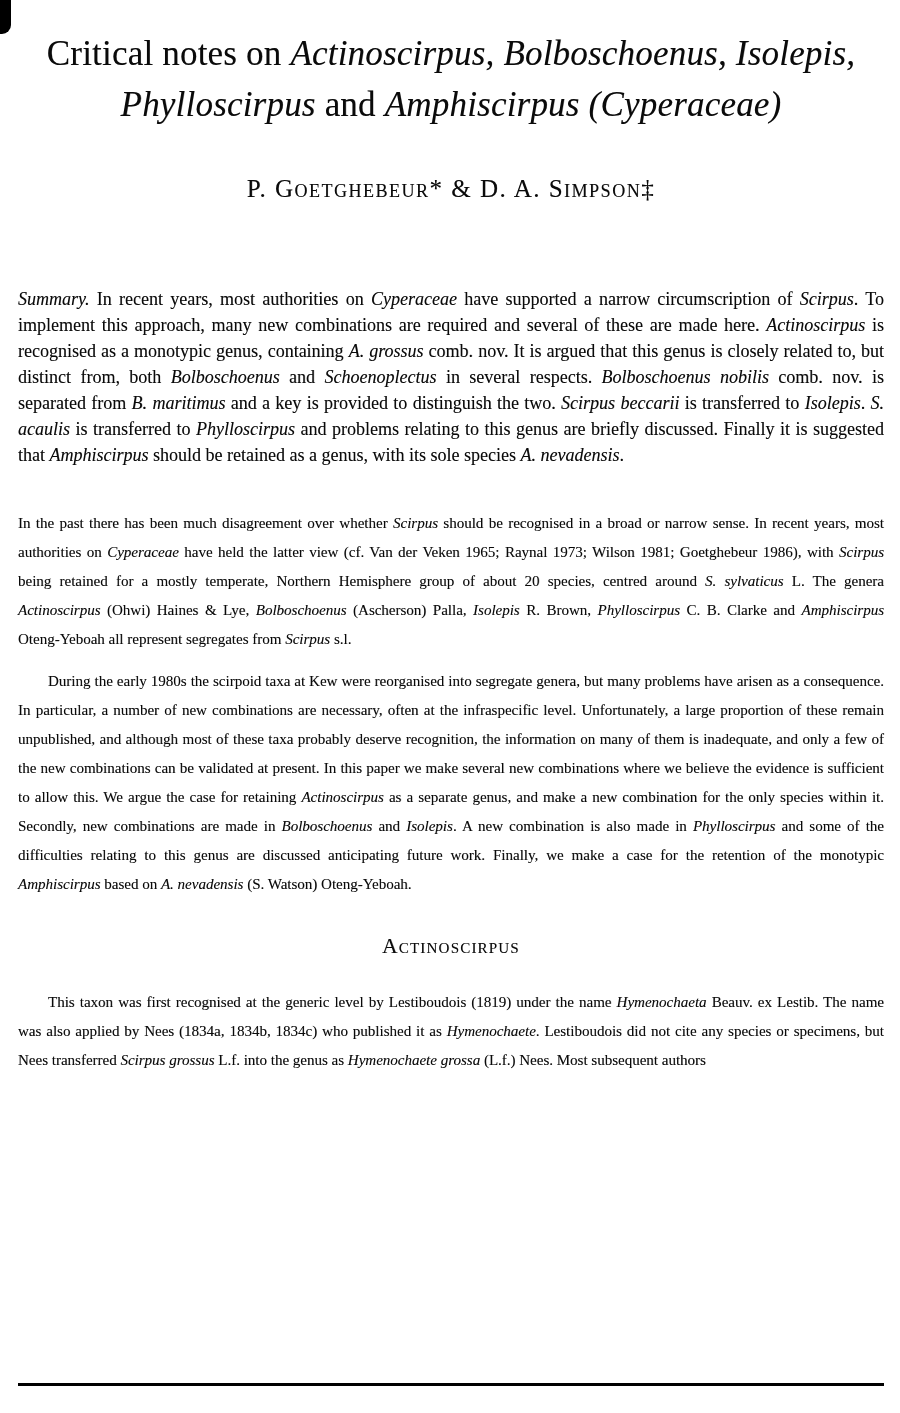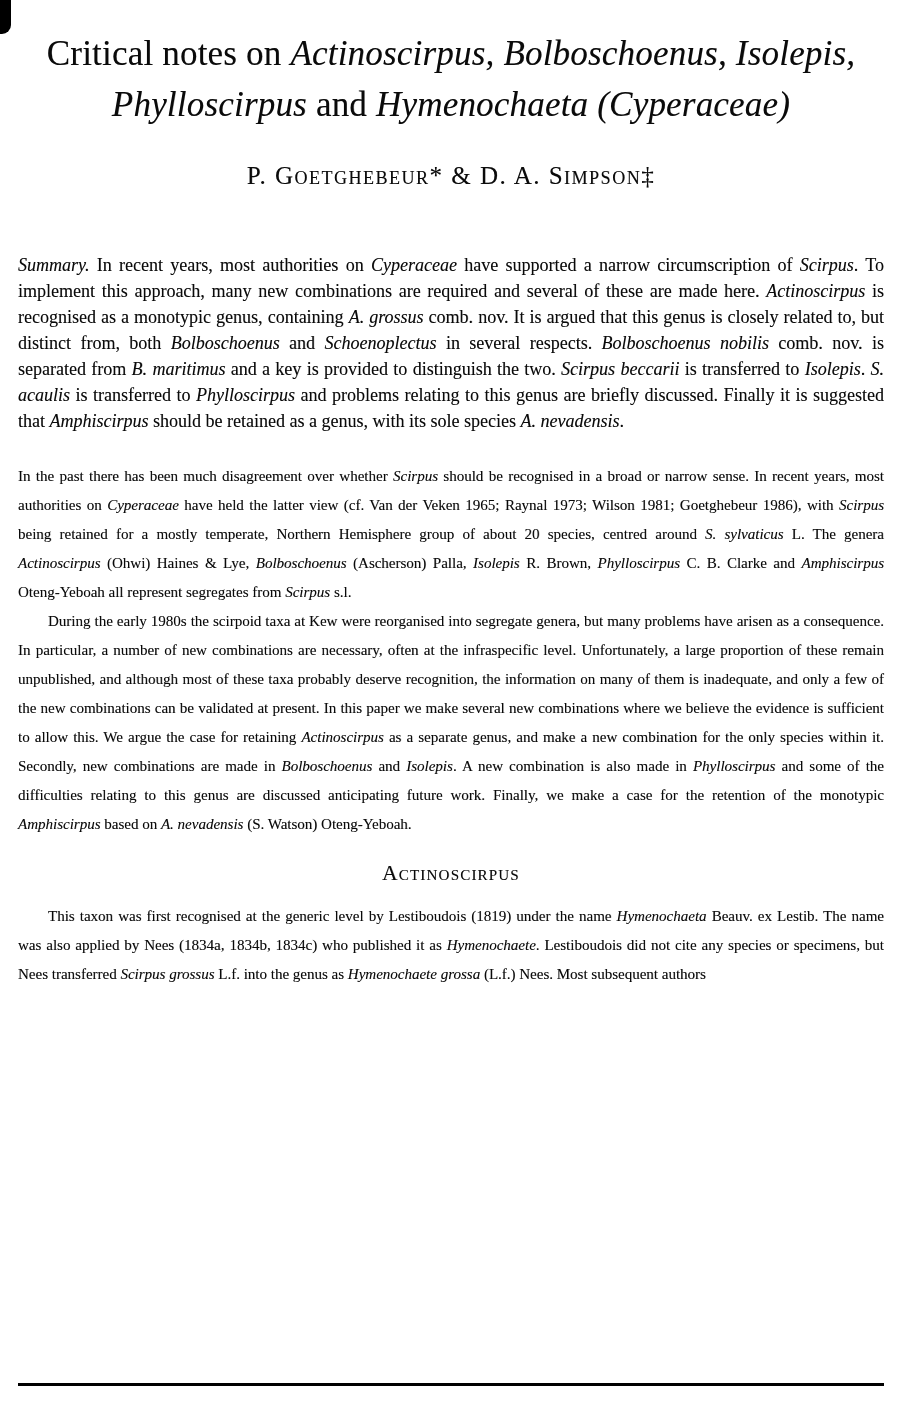--- a/index.html
+++ b/index.html
@@ -10,20 +10,21 @@
     margin: 0 auto;
     background: #ffffff;
     color: #0a0a0a;
     font-family: "Liberation Serif", "DejaVu Serif", serif;
     padding: 24px 16px 18px 18px;
     display: flex;
     flex-direction: column;
     overflow: hidden;
     position: relative;
     text-shadow: 0.3px 0.3px 0 rgba(0,0,0,0.35);
+    gap: 13px;
   }
   .corner-mark {
     position: absolute;
     top: 0; left: 0;
     width: 11px; height: 34px;
     background: #000;
     border-bottom-right-radius: 9px;
     text-shadow: none;
   }
   .title {
@@ -40,20 +41,21 @@
     font-variant: small-caps;
     font-size: 25px;
     letter-spacing: 1.5px;
     margin-bottom: 62px;
   }
   .summary {
     font-size: 18px;
     line-height: 26px;
     text-align: justify;
     margin-bottom: 28px;
+    margin-top: 8px;
   }
   .body-para {
     font-size: 15px;
     line-height: 29px;
     text-align: justify;
   }
   .indent { text-indent: 30px; }
   .section-heading {
     text-align: center;
     font-weight: normal;
@@ -76,21 +78,21 @@
   i { font-style: italic; }
 </style>
 </head>
 <body>
 
 <div class="page">
   <div class="corner-mark"></div>
 
   <h1 class="title">
     <span class="title-line"><span>Critical notes on </span><i>Actinoscirpus, Bolboschoenus, Isolepis,</i></span>
-    <span class="title-line"><i>Phylloscirpus </i><span>and </span><i>Hymenochaeta (Cyperaceae)</i></span>
+    <span class="title-line"><i>Phylloscirpus </i><span>and </span><i>Amphiscirpus (Cyperaceae)</i></span>
   </h1>
 
   <div class="byline">P. Goetghebeur* &amp; D. A. Simpson‡</div>
 
   <p class="summary"><i>Summary.</i><span> In recent years, most authorities on </span><i>Cyperaceae</i><span> have supported a narrow circumscription of </span><i>Scirpus</i><span>. To implement this approach, many new combinations are required and several of these are made here. </span><i>Actinoscirpus</i><span> is recognised as a monotypic genus, containing </span><i>A. grossus</i><span> comb. nov. It is argued that this genus is closely related to, but distinct from, both </span><i>Bolboschoenus</i><span> and </span><i>Schoenoplectus</i><span> in several respects. </span><i>Bolboschoenus nobilis</i><span> comb. nov. is separated from </span><i>B. maritimus</i><span> and a key is provided to distinguish the two. </span><i>Scirpus beccarii</i><span> is transferred to </span><i>Isolepis</i><span>. </span><i>S. acaulis</i><span> is transferred to </span><i>Phylloscirpus</i><span> and problems relating to this genus are briefly discussed. Finally it is suggested that </span><i>Amphiscirpus</i><span> should be retained as a genus, with its sole species </span><i>A. nevadensis</i><span>.</span></p>
 
   <p class="body-para"><span>In the past there has been much disagreement over whether </span><i>Scirpus</i><span> should be recognised in a broad or narrow sense. In recent years, most authorities on </span><i>Cyperaceae</i><span> have held the latter view (cf. Van der Veken 1965; Raynal 1973; Wilson 1981; Goetghebeur 1986), with </span><i>Scirpus</i><span> being retained for a mostly temperate, Northern Hemisphere group of about 20 species, centred around </span><i>S. sylvaticus</i><span> L. The genera </span><i>Actinoscirpus</i><span> (Ohwi) Haines &amp; Lye, </span><i>Bolboschoenus</i><span> (Ascherson) Palla, </span><i>Isolepis</i><span> R. Brown, </span><i>Phylloscirpus</i><span> C. B. Clarke and </span><i>Amphiscirpus</i><span> Oteng-Yeboah all represent segregates from </span><i>Scirpus</i><span> s.l.</span></p>
 
   <p class="body-para indent"><span>During the early 1980s the scirpoid taxa at Kew were reorganised into segregate genera, but many problems have arisen as a consequence. In particular, a number of new combinations are necessary, often at the infraspecific level. Unfortunately, a large proportion of these remain unpublished, and although most of these taxa probably deserve recognition, the information on many of them is inadequate, and only a few of the new combinations can be validated at present. In this paper we make several new combinations where we believe the evidence is sufficient to allow this. We argue the case for retaining </span><i>Actinoscirpus</i><span> as a separate genus, and make a new combination for the only species within it. Secondly, new combinations are made in </span><i>Bolboschoenus</i><span> and </span><i>Isolepis</i><span>. A new combination is also made in </span><i>Phylloscirpus</i><span> and some of the difficulties relating to this genus are discussed anticipating future work. Finally, we make a case for the retention of the monotypic </span><i>Amphiscirpus</i><span> based on </span><i>A. nevadensis</i><span> (S. Watson) Oteng-Yeboah.</span></p>
 

